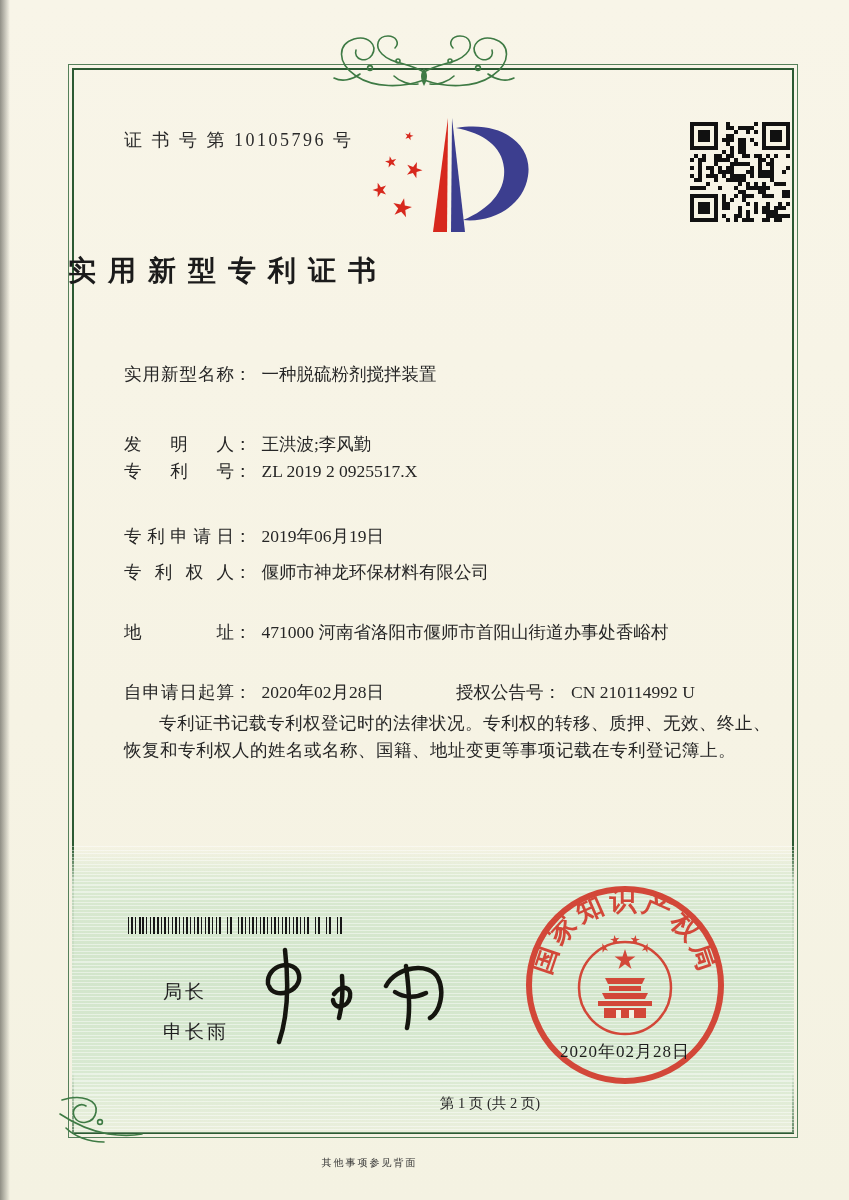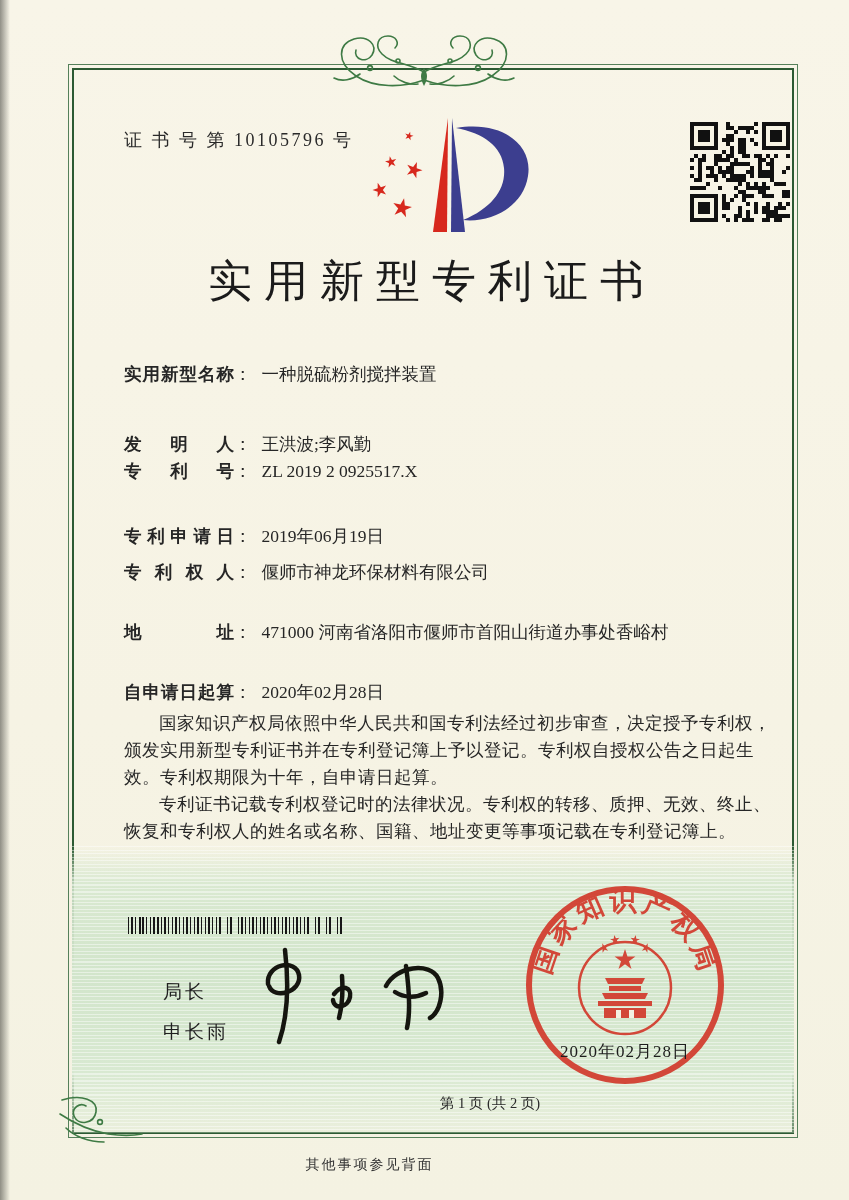--- a/index.html
+++ b/index.html
@@ -16,33 +16,33 @@
   .cert-border{position:absolute;left:68px;top:64px;width:728px;height:1072px;
     border:1.5px solid #55805a;}
   .cert-border .inner{position:absolute;inset:3px;border:2.5px solid #2c5a33;}
   
   .green-band{position:absolute;left:72px;top:846px;width:722px;height:287px;z-index:1;
     background:
       repeating-linear-gradient(to bottom,rgba(255,255,255,.45) 0 1px,rgba(255,255,255,0) 1px 3.5px),
       linear-gradient(to bottom,rgba(212,231,205,0) 0px,rgba(212,231,205,.85) 38px,#d2e5cb 130px,#d8e9d1 225px,rgba(216,233,209,.35) 100%);}
   .txt{position:absolute;z-index:3;}
   .cert-no{left:124px;top:128px;font-size:18px;letter-spacing:2.5px;color:#2a2a2a;text-align:center;}
-  .title{left:68px;top:252px;width:728px;text-align:center;font-size:44px;font-weight:400;
+  .title{left:68px;top:252px;width:728px;font-size:28px;font-weight:700;
     letter-spacing:12px;color:#1b1b1b;}
   .fields{left:124px;top:352px;width:660px;font-size:17.5px;color:#262626;}
   .frow{position:absolute;left:0;white-space:nowrap;}
-  .flabel{display:inline-block;width:110px;text-align:justify;text-align-last:justify;vertical-align:top;font-weight:bold;}
+  .flabel{display:inline-block;width:110px;text-align:justify;text-align-last:justify;vertical-align:top;}
   .fcolon{margin-right:10px;}
   .fpair2{position:absolute;left:332px;top:0;}
   .paras{left:124px;top:710px;width:652px;font-size:17.5px;line-height:27px;color:#262626;letter-spacing:.5px;}
   .paras p{margin:0;text-indent:2em;}
   .officer{left:124px;top:972px;font-size:19px;line-height:40px;letter-spacing:3px;color:#1f1f1f;margin-left:39px;}
   .seal-date{left:505px;top:1040px;width:240px;text-align:center;font-size:17px;letter-spacing:1px;color:#1d1d1d;z-index:5;}
   .page-info{left:68px;top:1094px;width:844px;text-align:center;font-size:14.5px;color:#2a2a2a;}
-  .back-note{left:0;top:1156px;width:739px;text-align:center;font-size:14px;letter-spacing:2px;color:#333;}
+  .back-note{left:0;top:1156px;width:739px;text-align:center;font-size:10px;letter-spacing:2px;color:#333;}
   .logo{position:absolute;left:352px;top:110px;z-index:3;}
   .qr{position:absolute;left:690px;top:122px;width:100px;height:100px;z-index:3;}
   .barcode{position:absolute;left:128px;top:917px;width:218px;height:17px;z-index:3;
     background:repeating-linear-gradient(90deg,#161616 0 1.5px,transparent 1.5px 3px,#161616 3px 5.5px,transparent 5.5px 7.5px,#161616 7.5px 8.5px,transparent 8.5px 11px);}
   .seal{position:absolute;left:512px;top:882px;z-index:4;opacity:.92;}
   .signature{position:absolute;left:238px;top:938px;z-index:4;}
   .ornament-top{position:absolute;left:424px;top:28px;transform:translateX(-50%);z-index:2;}
   .ornament-bl{position:absolute;left:52px;top:1092px;z-index:2;}
 </style>
 </head>
@@ -319,25 +319,27 @@
     <span class="flabel">专利申请日</span><span class="fcolon">：</span><span>2019年06月19日</span>
   </div>
   <div class="frow" style="top:208px">
     <span class="flabel">专利权人</span><span class="fcolon">：</span><span>偃师市神龙环保材料有限公司</span>
   </div>
   <div class="frow" style="top:268px">
     <span class="flabel">地址</span><span class="fcolon">：</span><span>471000 河南省洛阳市偃师市首阳山街道办事处香峪村</span>
   </div>
   <div class="frow" style="top:328px;width:660px">
     <span class="flabel">自申请日起算</span><span class="fcolon">：</span><span>2020年02月28日</span>
+    <span class="fpair2">
+      <span>授权公告号</span><span class="fcolon">：</span><span>CN 210114992 U</span>
+    </span>
   </div>
 </div>
 
 <div class="txt paras">
-  <p>国家知识产权局依照中华人民共和国专利法经过初步审查，决定授予专利权，颁发实用新型专利证书并在专利登记簿上予以登记。专利权自授权公告之日起生效。专利权期限为十年，自申请日起算。</p>
   <p>专利证书记载专利权登记时的法律状况。专利权的转移、质押、无效、终止、恢复和专利权人的姓名或名称、国籍、地址变更等事项记载在专利登记簿上。</p>
 </div>
 
 <div class="txt officer">
   <div>局长</div>
   <div>申长雨</div>
 </div>
 
 <svg class="signature" width="230" height="112" viewBox="0 0 230 112">
   <g stroke="#15150f" stroke-width="4.5" fill="none" stroke-linecap="round" stroke-linejoin="round">

